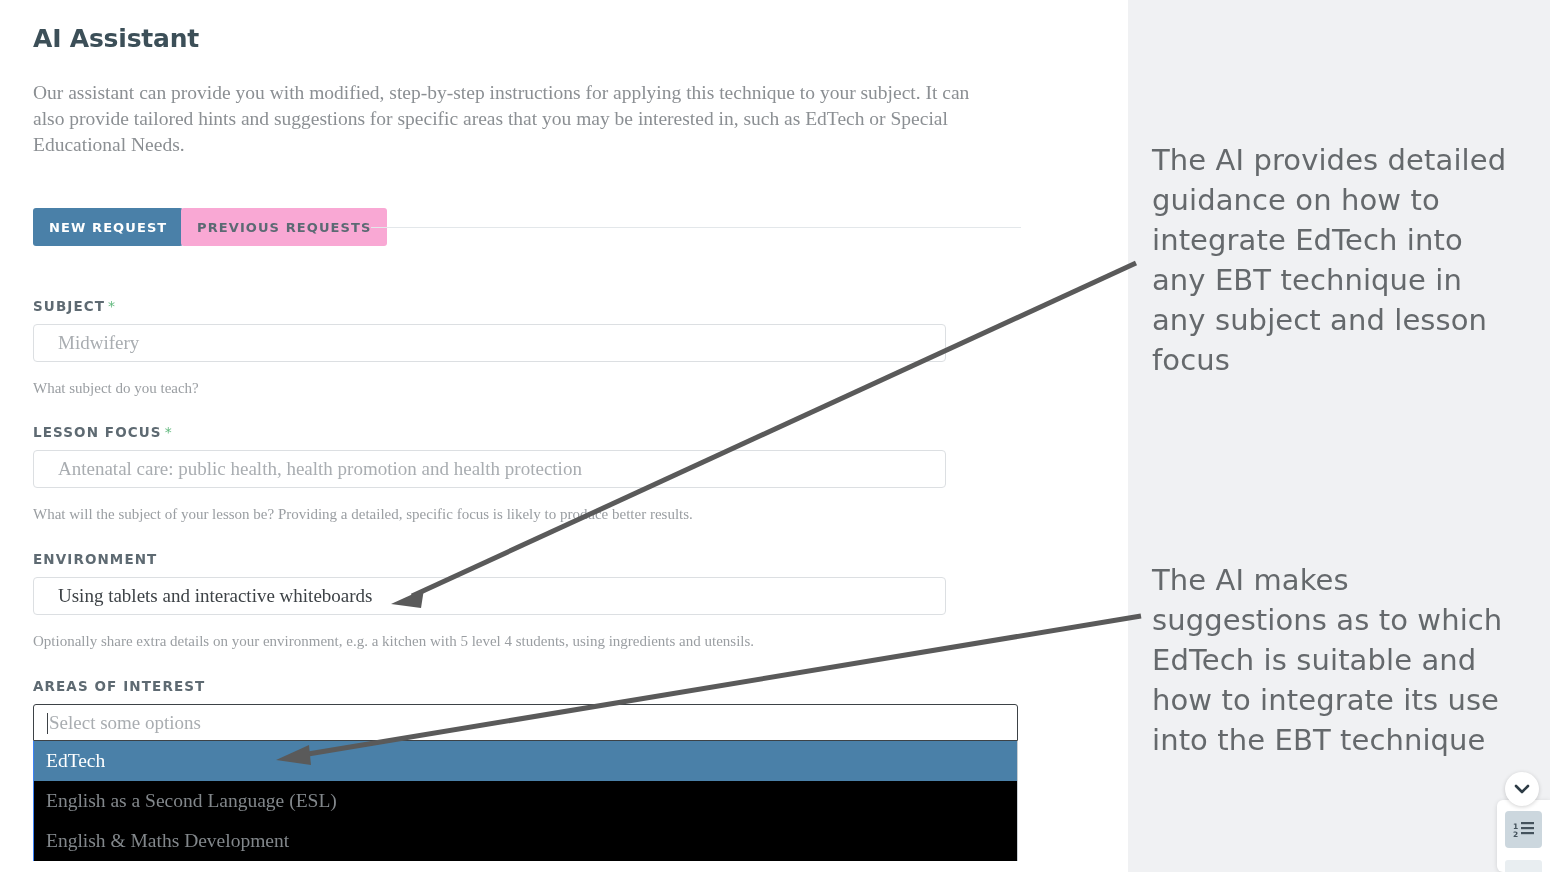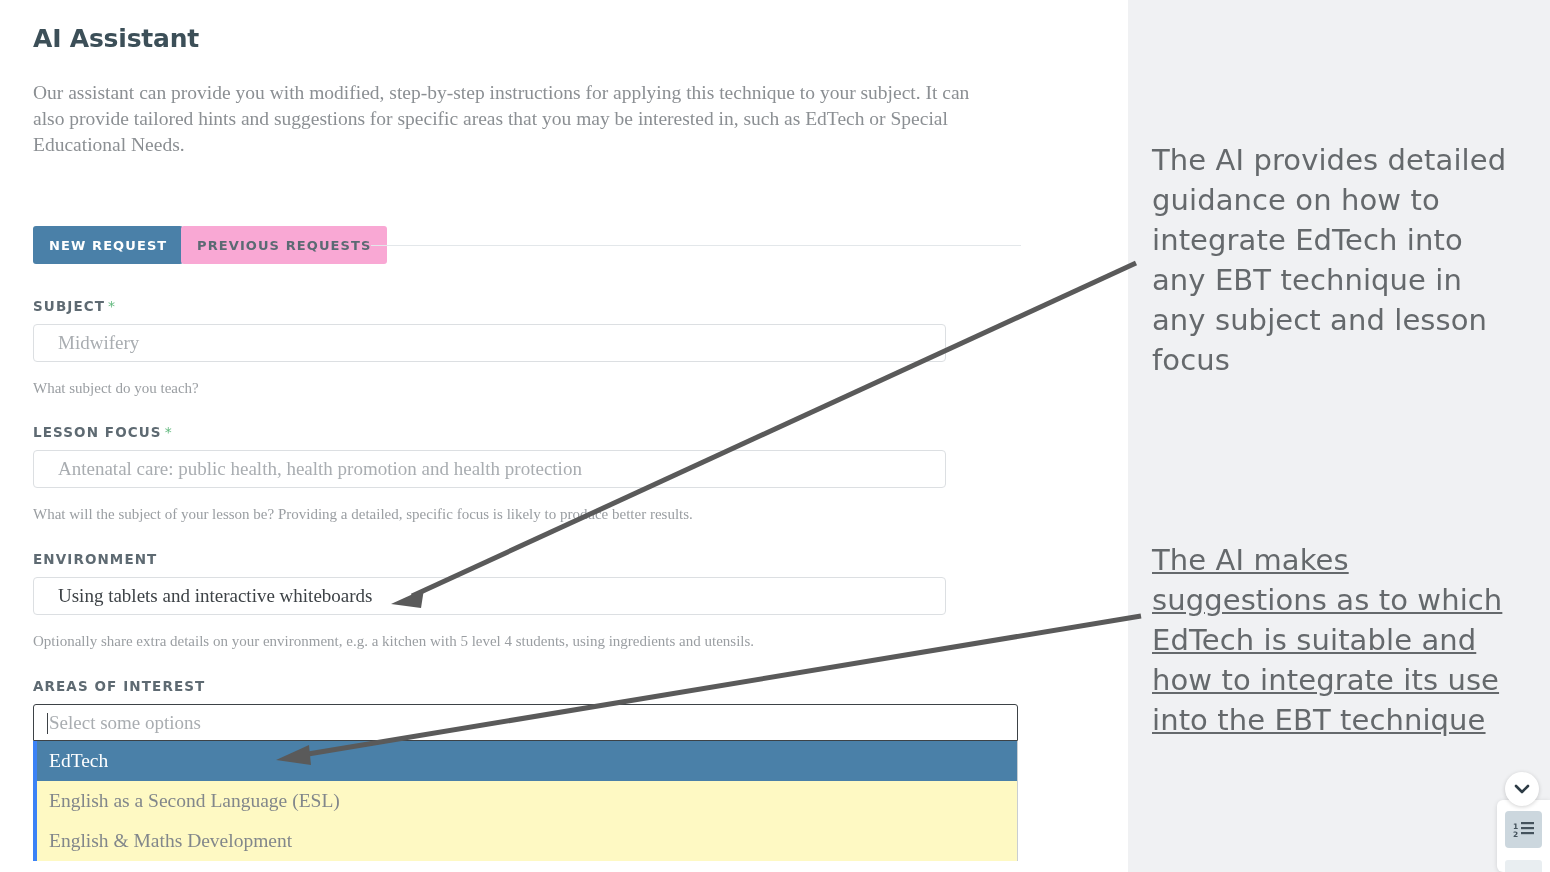--- a/index.html
+++ b/index.html
@@ -35,21 +35,21 @@
     left: 24px;
     width: 372px;
     font-family: "DejaVu Sans", sans-serif;
     font-size: 29px;
     line-height: 40px;
     color: #65696c;
     letter-spacing: 0.1px;
     margin-top: 24px;
   }
   .annotation.one { top: 116px; }
-  .annotation.two { top: 516px; text-decoration: underline; }
+  .annotation.two { top: 536px; }
 
   
   .main {
     position: absolute;
     left: 0;
     top: 0;
     width: 1128px;
     height: 872px;
     background: #ffffff;
   }
@@ -70,21 +70,21 @@
     width: 968px;
     font-size: 19.5px;
     line-height: 26px;
     color: #8b8f93;
   }
 
   
   .tabs {
     position: absolute;
     left: 33px;
-    top: 226px;
+    top: 208px;
     width: 988px;
     height: 38px;
   }
   .tab {
     position: absolute;
     top: 0;
     height: 38px;
     box-sizing: border-box;
     font-family: "DejaVu Sans", sans-serif;
     font-size: 13px;
@@ -187,23 +187,23 @@
   }
   .ms-placeholder {
     font-family: "Liberation Serif", serif;
     font-size: 19px;
     color: #a9adb1;
     margin-left: 3px;
   }
   .ms-menu {
     box-sizing: border-box;
     width: 985px;
-    border-left: 4px solid #3b82f6;
+    border-left: 1px solid #3b82f6;
     border-right: 1px solid #c9ced2;
-    background: #fef9c3;
+    background: #000000;
   }
   .ms-option {
     height: 40px;
     display: flex;
     align-items: center;
     padding: 0 12px;
     font-family: "Liberation Serif", serif;
     font-size: 19.5px;
     color: #82878b;
     cursor: pointer;

